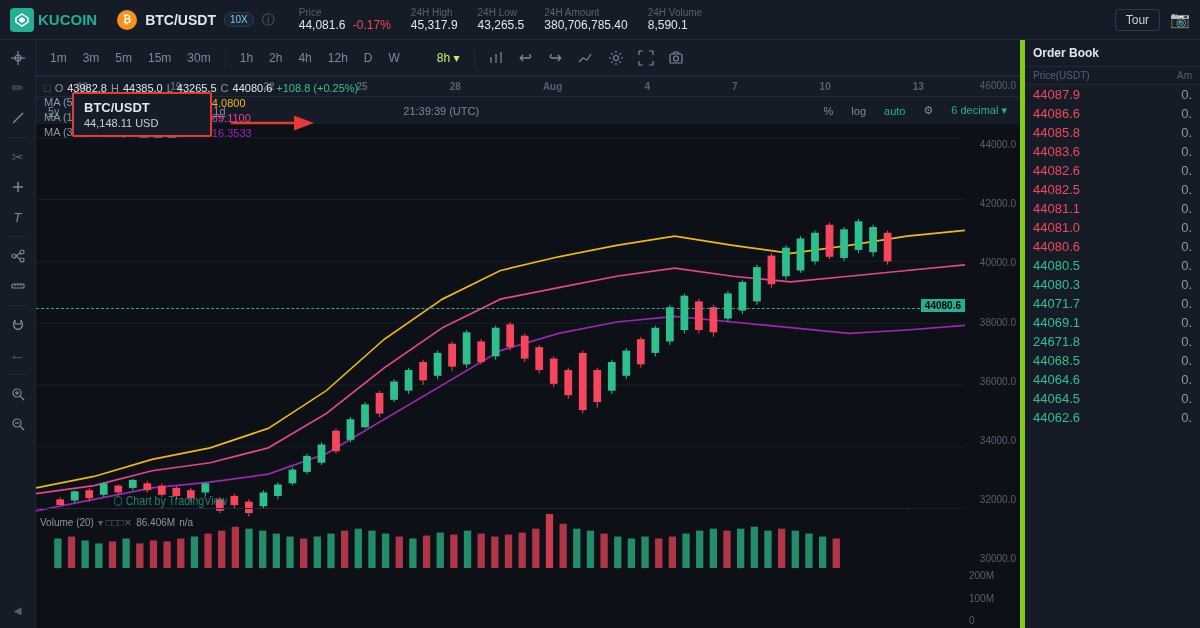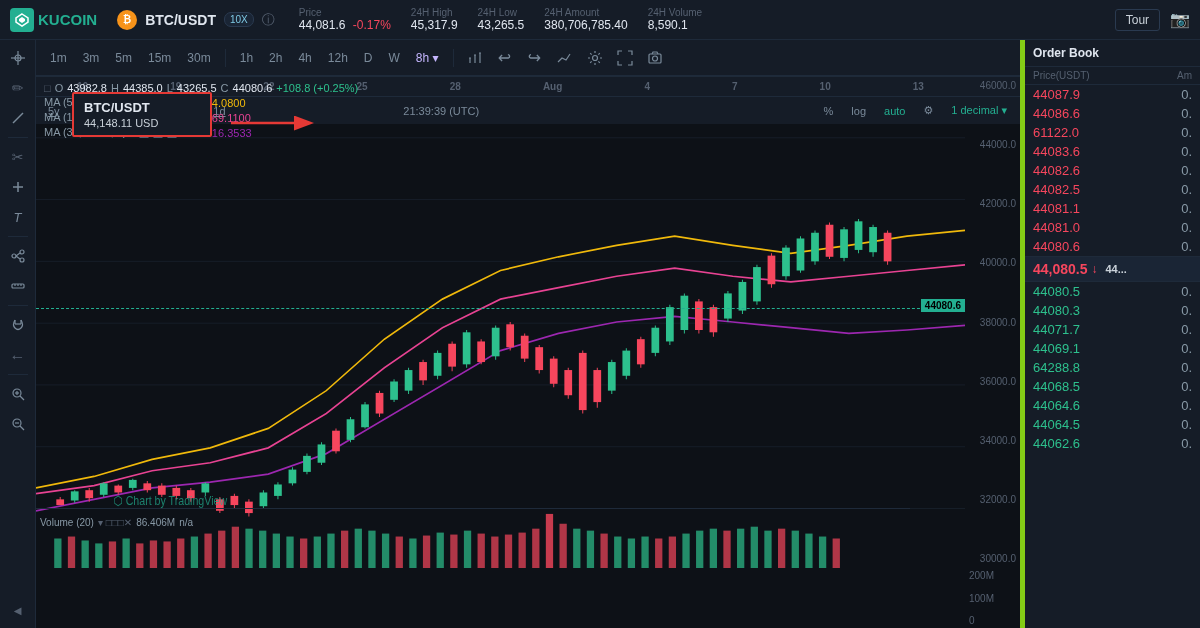--- a/index.html
+++ b/index.html
@@ -578,21 +578,21 @@
       <button class="tf-btn">5m</button>
       <button class="tf-btn">15m</button>
       <button class="tf-btn">30m</button>
       <div class="tf-separator"></div>
       <button class="tf-btn">1h</button>
       <button class="tf-btn">2h</button>
       <button class="tf-btn">4h</button>
       <button class="tf-btn">12h</button>
       <button class="tf-btn">D</button>
       <button class="tf-btn">W</button>
-      <button class="tf-btn active" style="color:#c4b5fd;">8h ▾</button>
+      <button class="tf-btn active" style="color:#bef264;margin-left:21px;">8h ▾</button>
       <div class="tf-separator"></div>
       <div class="toolbar-icon-btn">
         <svg width="16" height="16" viewBox="0 0 16 16" fill="none" stroke="#7a8a9a" stroke-width="1.2">
           <line x1="3" y1="8" x2="3" y2="13"></line>
             <line x1="8" y1="5" x2="8" y2="13"></line>
           <line x1="13" y1="3" x2="13" y2="13"></line>
           <line x1="2" y1="8" x2="4" y2="8"></line>
             <line x1="7" y1="5" x2="9" y2="5"></line>
           <line x1="12" y1="3" x2="14" y2="3"></line>
         </svg>
@@ -948,21 +948,21 @@
           <span class="time-range-btn">1d</span>
         </div>
         <div class="bottom-center">
           <span>21:39:39 (UTC)</span>
         </div>
         <div class="bottom-right">
           <span class="bottom-icon-btn">%</span>
           <span class="bottom-icon-btn">log</span>
           <span class="bottom-icon-btn" style="color:#23af91;">auto</span>
           <span class="bottom-icon-btn">⚙</span>
-          <span class="decimal-select bottom-icon-btn">1 decimal ▾</span>
+          <span class="decimal-select bottom-icon-btn">6 decimal ▾</span>
         </div>
       </div>
     </div>
   </div>
 
   <div class="order-book">
     <div class="ob-header">Order Book</div>
     <div class="ob-col-headers">
       <span class="ob-col-price">Price(USDT)</span>
       <span class="ob-col-amount">Am</span>
@@ -971,21 +971,21 @@
 
       <div class="ob-row ask">
         <span class="ob-price">44087.9</span>
         <span class="ob-amount">0.</span>
       </div>
       <div class="ob-row ask">
         <span class="ob-price">44086.6</span>
         <span class="ob-amount">0.</span>
       </div>
       <div class="ob-row ask">
-        <span class="ob-price">61122.0</span>
+        <span class="ob-price">44085.8</span>
         <span class="ob-amount">0.</span>
       </div>
       <div class="ob-row ask">
         <span class="ob-price">44083.6</span>
         <span class="ob-amount">0.</span>
       </div>
       <div class="ob-row ask">
         <span class="ob-price">44082.6</span>
         <span class="ob-amount">0.</span>
       </div>
@@ -999,44 +999,39 @@
       </div>
       <div class="ob-row ask">
         <span class="ob-price">44081.0</span>
         <span class="ob-amount">0.</span>
       </div>
       <div class="ob-row ask">
         <span class="ob-price">44080.6</span>
         <span class="ob-amount">0.</span>
       </div>
 
-      <div class="ob-current-price">
-        <span>44,080.5</span>
-        <span style="font-size:12px;">↓</span>
-        <span style="font-size:11px;color:#c9d1d9;margin-left:4px;">44...</span>
-      </div>
 
       <div class="ob-row bid">
         <span class="ob-price">44080.5</span>
         <span class="ob-amount">0.</span>
       </div>
       <div class="ob-row bid">
         <span class="ob-price">44080.3</span>
         <span class="ob-amount">0.</span>
       </div>
       <div class="ob-row bid">
         <span class="ob-price">44071.7</span>
         <span class="ob-amount">0.</span>
       </div>
       <div class="ob-row bid">
         <span class="ob-price">44069.1</span>
         <span class="ob-amount">0.</span>
       </div>
       <div class="ob-row bid">
-        <span class="ob-price">64288.8</span>
+        <span class="ob-price">24671.8</span>
         <span class="ob-amount">0.</span>
       </div>
       <div class="ob-row bid">
         <span class="ob-price">44068.5</span>
         <span class="ob-amount">0.</span>
       </div>
       <div class="ob-row bid">
         <span class="ob-price">44064.6</span>
         <span class="ob-amount">0.</span>
       </div>

